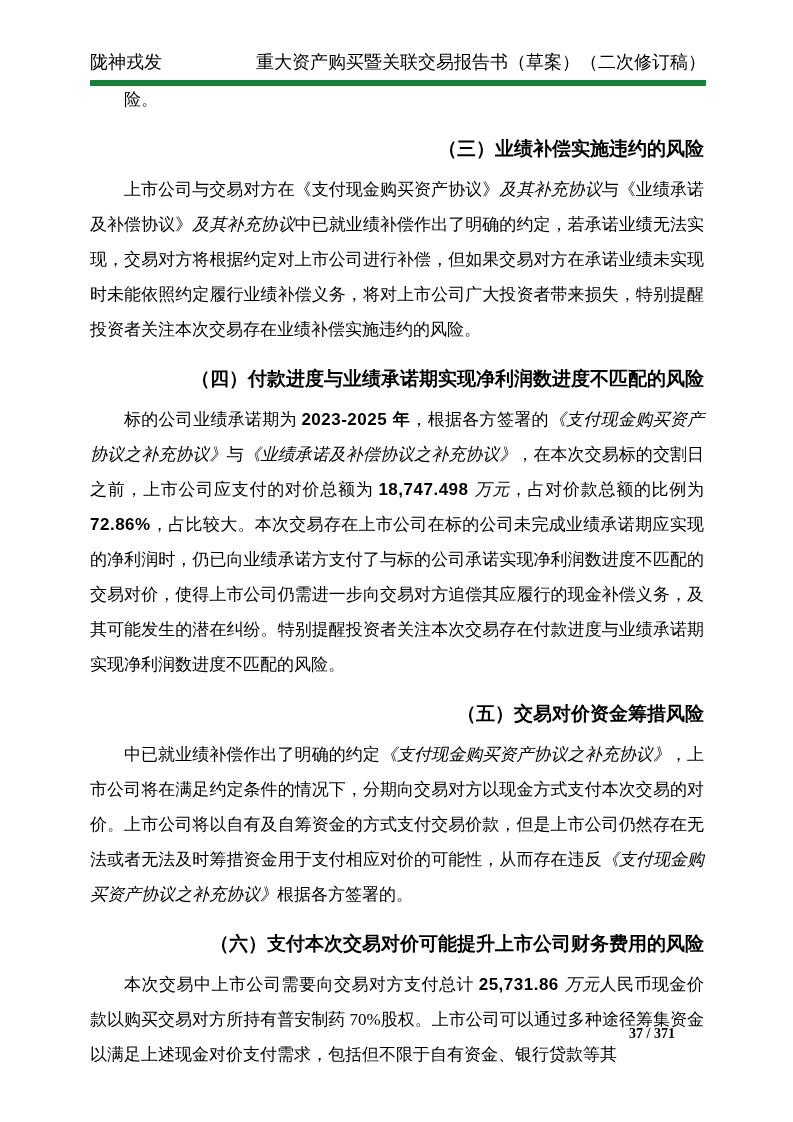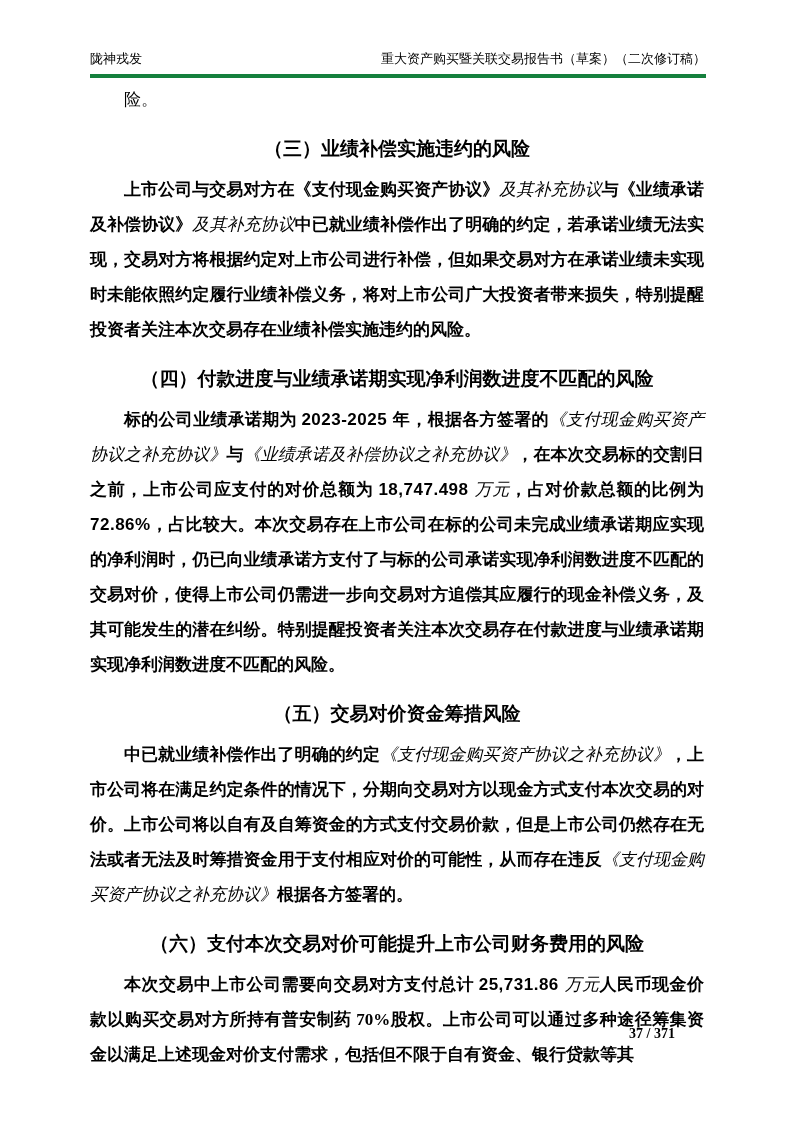--- a/index.html
+++ b/index.html
@@ -18,23 +18,23 @@
     box-sizing: border-box;
   }
   .page-header {
     position: absolute;
     top: 50px;
     left: 90px;
     width: 616px;
     display: flex;
     justify-content: space-between;
     align-items: flex-end;
-    font-size: 13px;
+    font-size: 18px;
     padding-bottom: 6px;
-    border-bottom: 4px solid #15803d;
+    border-bottom: 6px solid #15803d;
   }
   .page-header .hdr-left { white-space: nowrap; }
   .page-header .hdr-right { white-space: nowrap; }
   .doc-body {
     position: absolute;
     top: 82px;
     left: 90px;
     width: 614px;
     font-size: 17px;
     line-height: 35px;
@@ -43,27 +43,27 @@
   .continuation {
     margin: 10px 0 0 0;
     text-indent: 0;
   }
   h2.section-heading {
     font-family: "Liberation Sans", "DejaVu Sans", sans-serif;
     font-size: 19px;
     font-weight: bold;
     line-height: 29px;
     margin: 17px 0 9px 0;
-    text-align: center;
+    text-align: right;
   }
   p.body-paragraph {
     margin: 0 0 4px 0;
     text-indent: 2em;
   }
-  .seg-n { font-weight: bold; font-style: normal; }
+  .seg-n { font-weight: normal; font-style: normal; }
   .seg-b {
     font-weight: bold;
     font-style: normal;
     font-family: Liberation Sans, sans-serif;
     letter-spacing: 0.5px;
   }
   .seg-bi {
     font-weight: normal;
     font-style: italic;
   }

